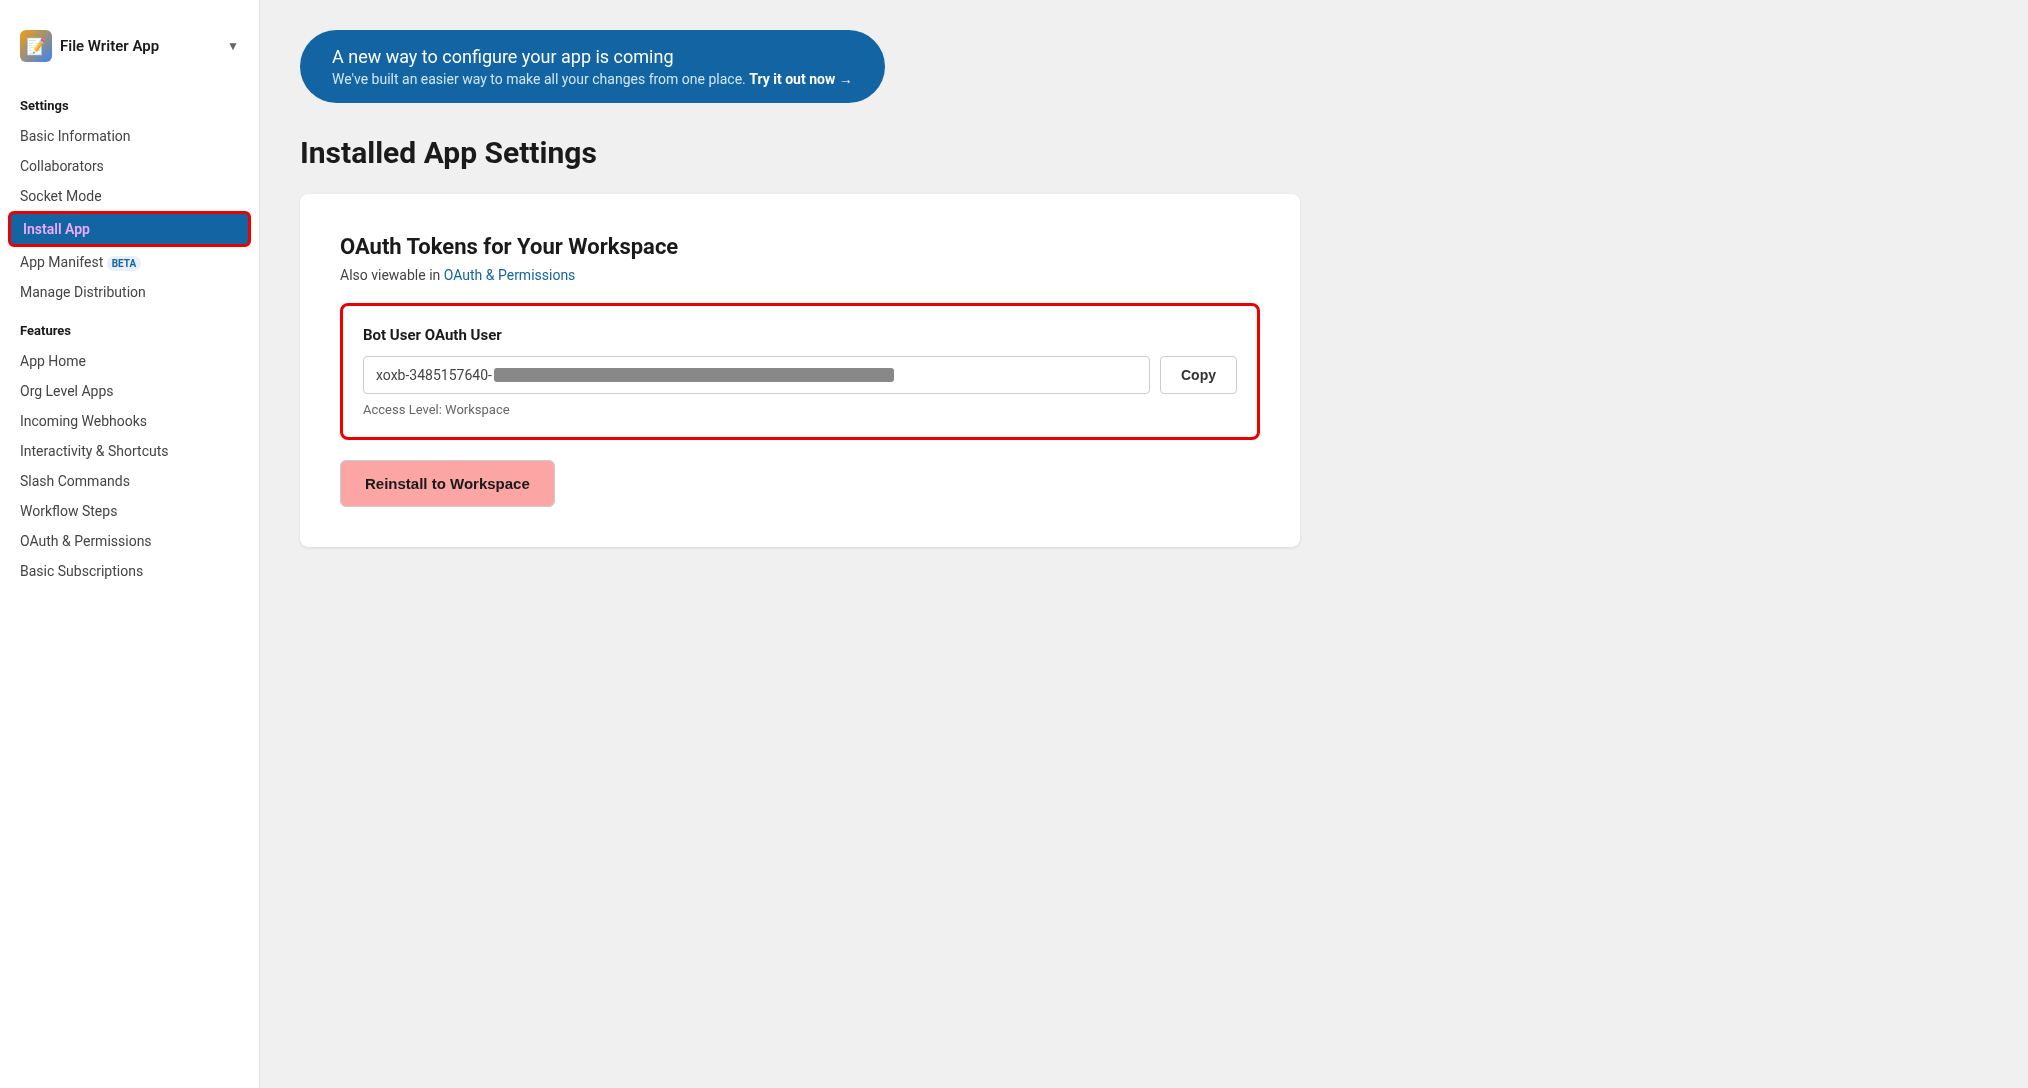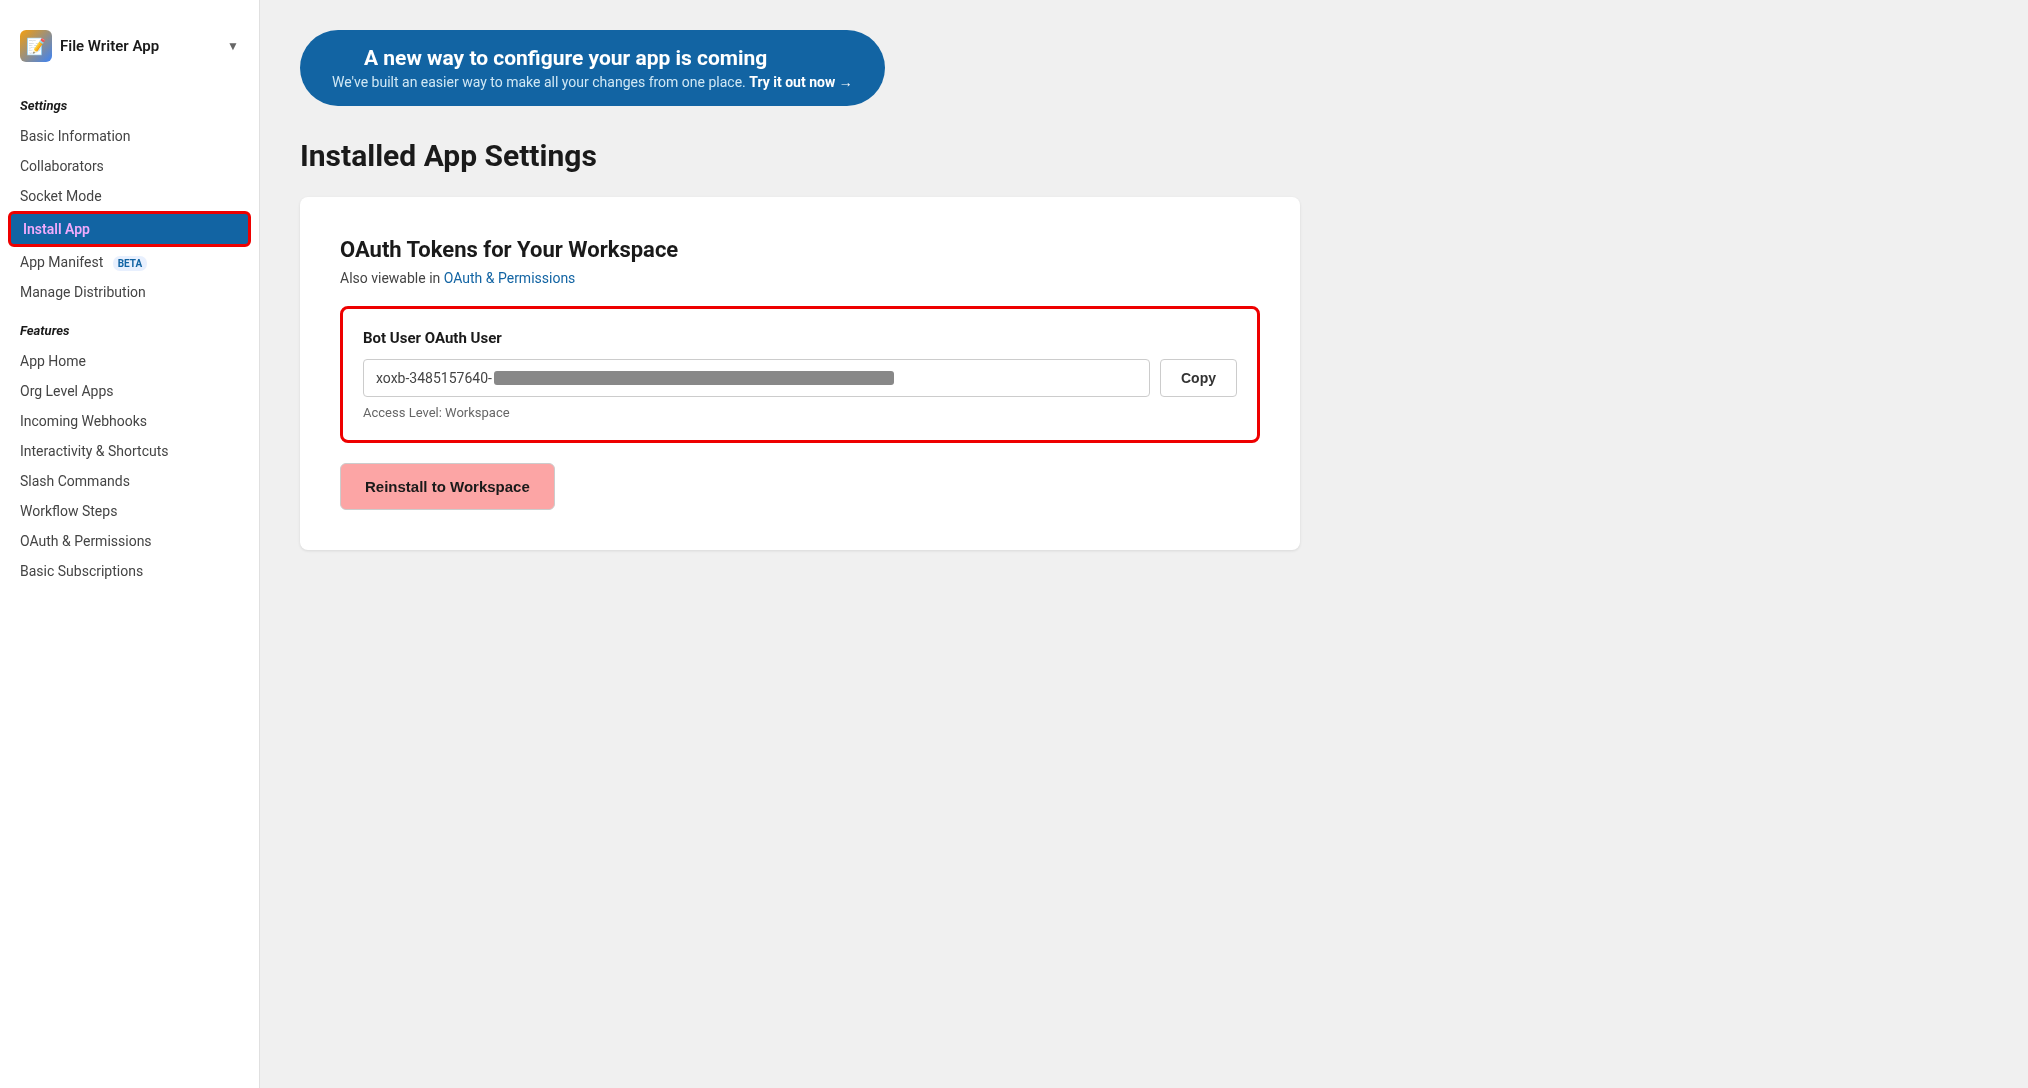--- a/index.html
+++ b/index.html
@@ -49,21 +49,20 @@
     .chevron-down {
       color: #666;
       font-size: 12px;
     }
 
     .sidebar-section-title {
       font-size: 13px;
       font-weight: 700;
       color: #1a1a1a;
       padding: 16px 20px 8px 20px;
-      font-style: italic;
     }
 
     .sidebar-item {
       display: block;
       padding: 7px 20px;
       font-size: 14px;
       color: #444;
       cursor: pointer;
       text-decoration: none;
     }
@@ -78,21 +77,20 @@
       font-weight: 600;
     }
 
     .sidebar-item .beta-badge {
       font-size: 10px;
       font-weight: 700;
       color: #1264a3;
       background: #e8f0fe;
       padding: 2px 5px;
       border-radius: 7px;
-      margin-left: 6px;
       vertical-align: middle;
     }
 
     
     .main-content {
       flex: 1;
       padding: 30px 40px;
       background: #f0f0f0;
     }
 
@@ -101,24 +99,23 @@
       background: #1264a3;
       color: #fff;
       border-radius: 50px;
       padding: 16px 32px;
       margin-bottom: 32px;
       display: inline-block;
       max-width: 820px;
     }
 
     .banner-title {
-      font-size: 21px;
-      font-weight: 700;
+      font-size: 18px;
+      font-weight: 400;
       margin-bottom: 4px;
-      margin-left: 32px;
     }
 
     .banner-subtitle {
       font-size: 14px;
       color: #d0e8f5;
     }
 
     .banner-subtitle .try-now {
       color: #fff;
       font-weight: 700;

